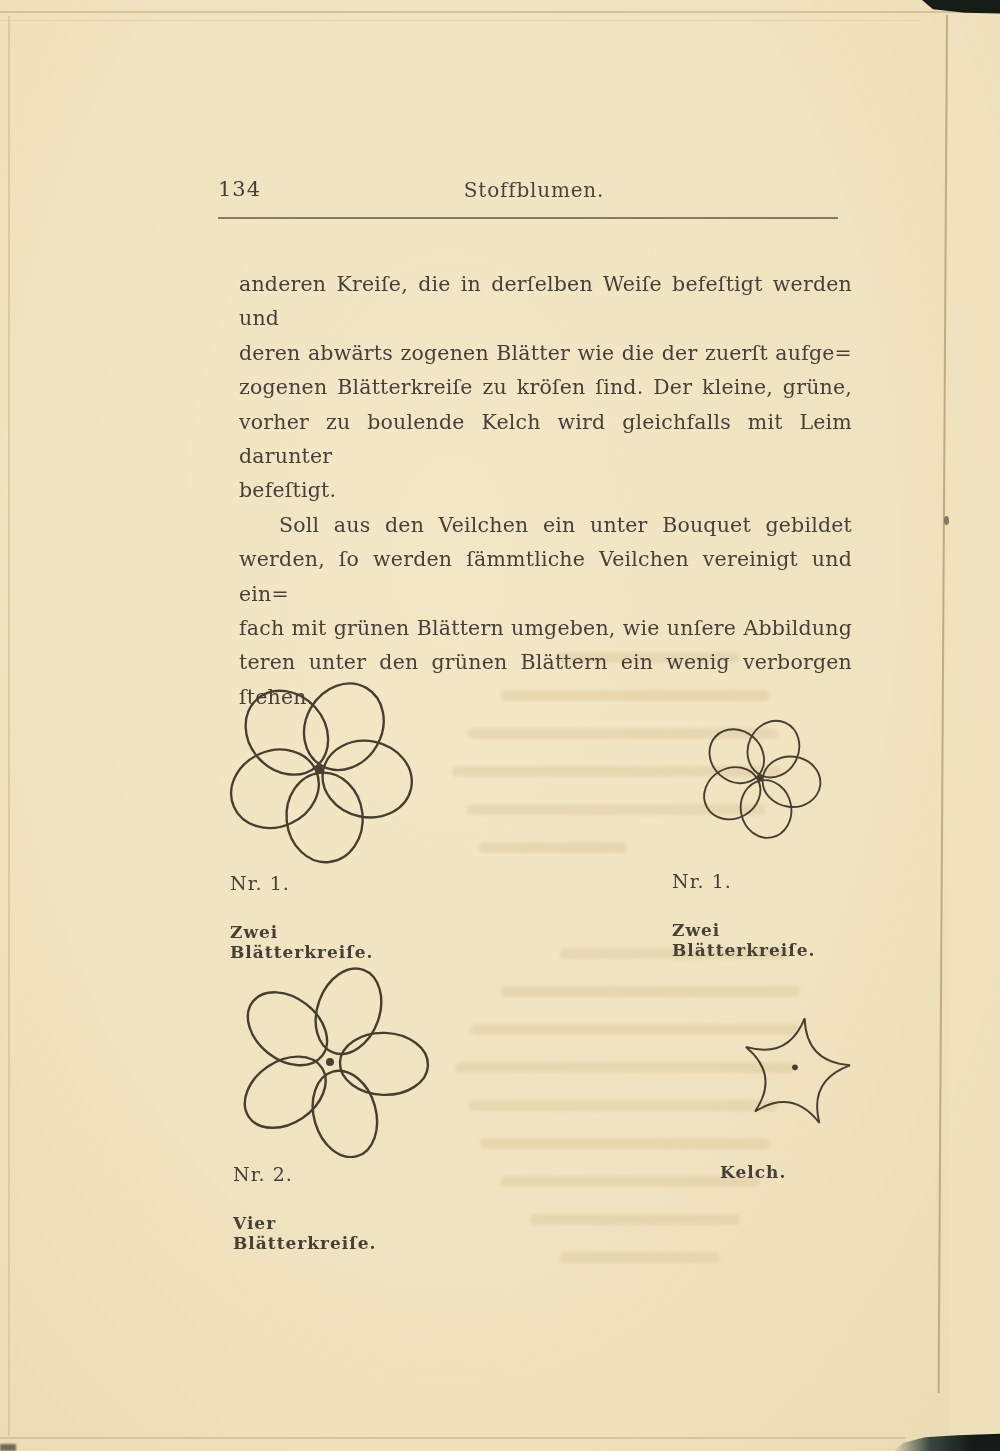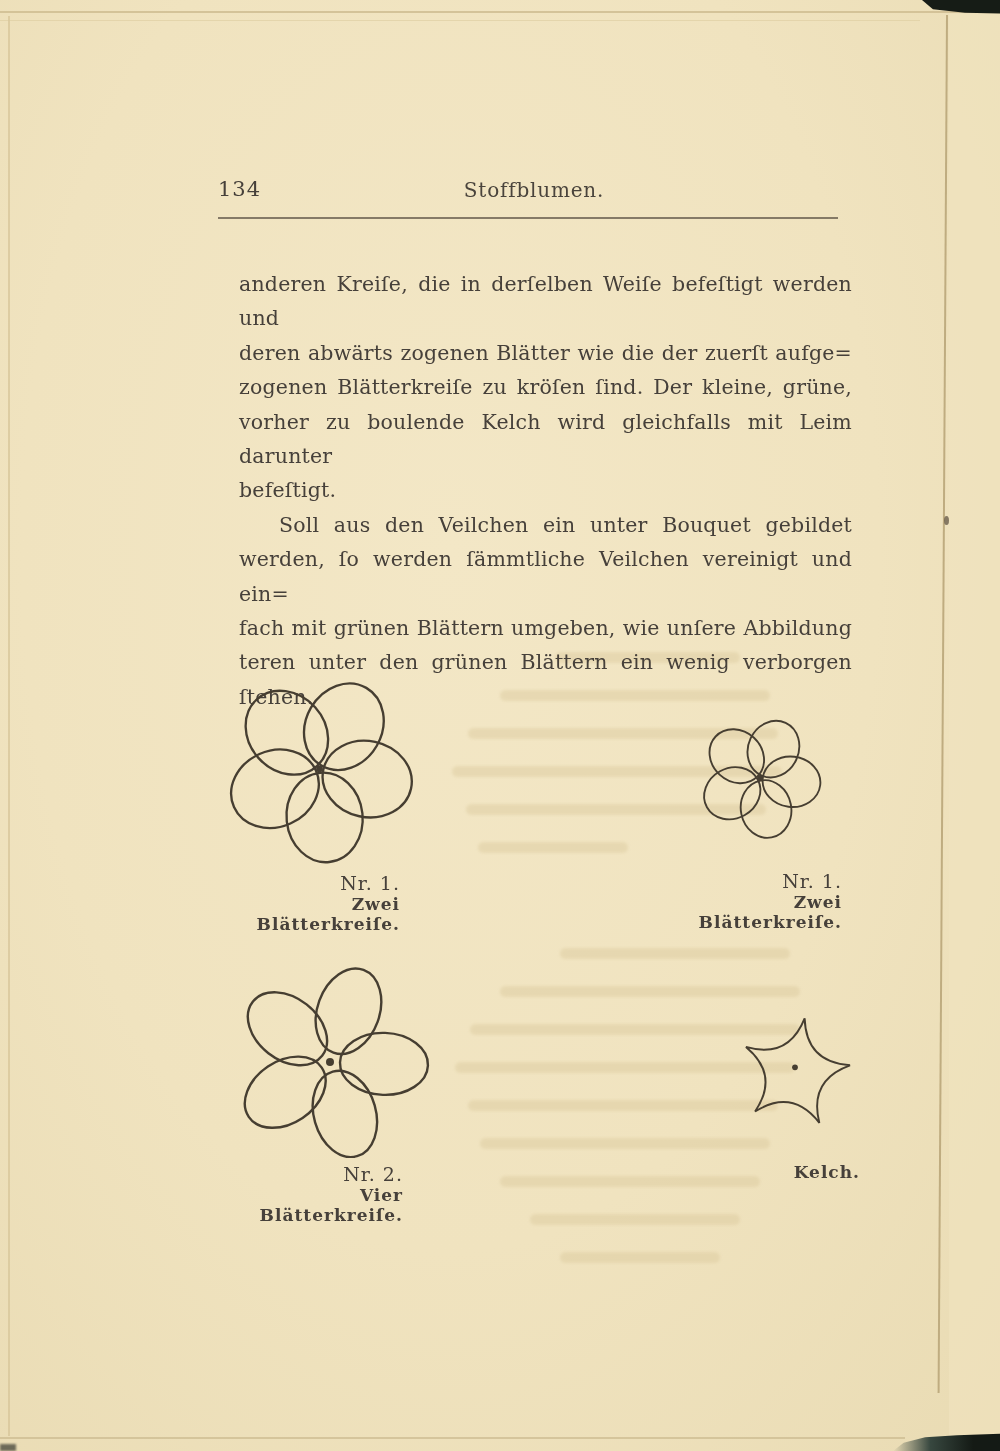--- a/index.html
+++ b/index.html
@@ -37,23 +37,23 @@
 
   
   .bodytext{position:absolute;left:239px;top:239px;width:613px;font-size:20.5px;line-height:34.4px;color:#46403a;letter-spacing:.2px;margin-top:28px;}
   .tline{text-align:justify;text-align-last:justify;white-space:normal;}
   .tline.last{text-align-last:left;}
   .tline.indent{padding-left:40px;}
 
   
   .fig{position:absolute;}
   .fig svg{display:block;}
-  .cap{position:absolute;text-align:right;color:#46403a;}
+  .cap{position:absolute;text-align:left;color:#46403a;}
   .cap .nr{font-size:19px;letter-spacing:1px;}
-  .cap .lbl{font-size:17px;font-weight:700;letter-spacing:1px;margin-top:0;}
+  .cap .lbl{font-size:17px;font-weight:700;letter-spacing:1px;margin-top:28px;}
   .cap .lbl-only{font-size:17px;font-weight:700;letter-spacing:1px;}
 
   
   .ghost{position:absolute;height:11px;border-radius:6px;background:#d9c79a;opacity:.42;filter:blur(1.4px);}
 </style>
 </head>
 <body>
 
 <div class="scan">
 

